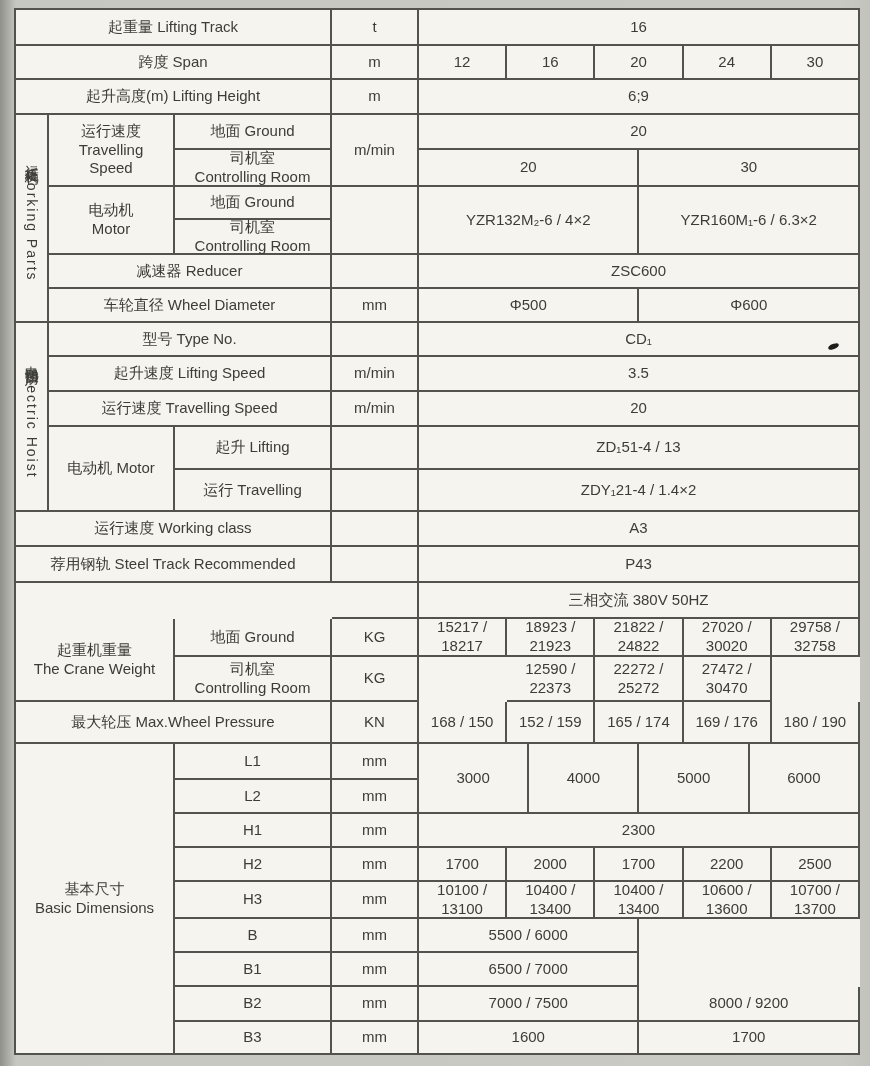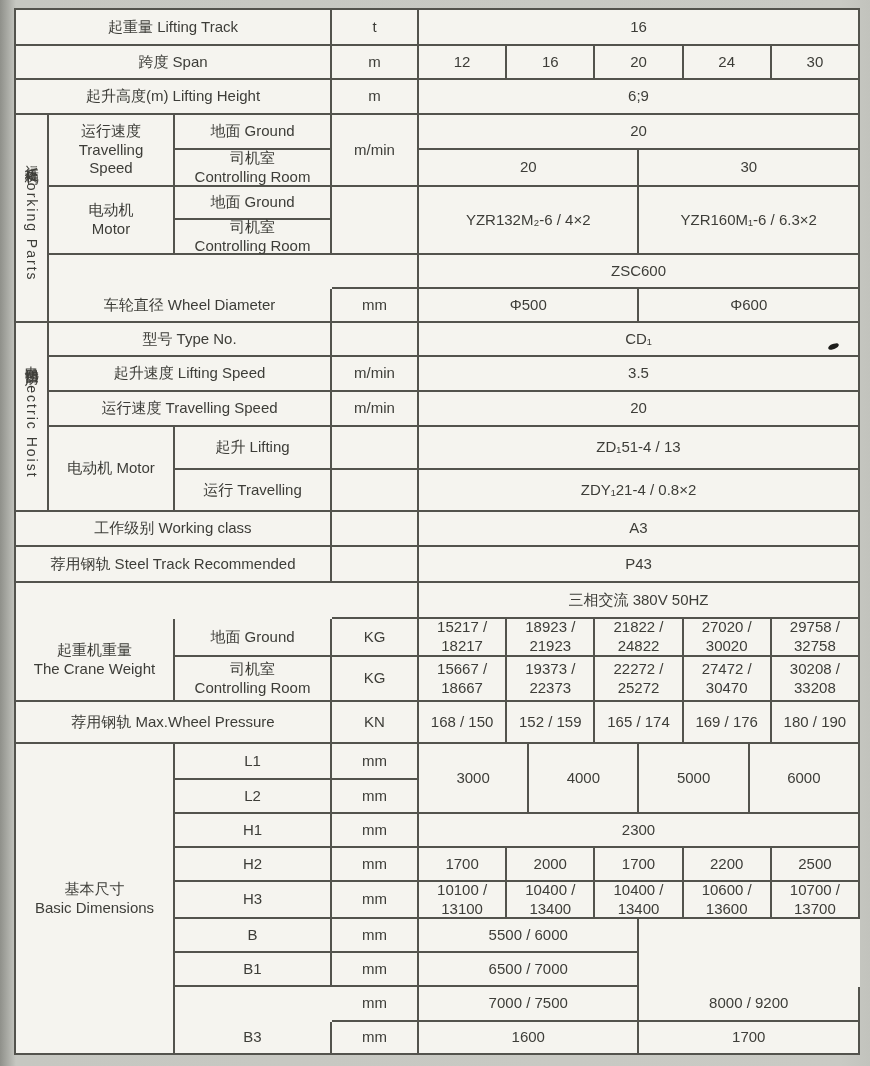--- a/index.html
+++ b/index.html
@@ -68,20 +68,21 @@
 
   <div class="c" style="grid-column:2/3;grid-row:6/8">电动机
 Motor</div>
   <div class="c" style="grid-column:3/4;grid-row:6/7">地面 Ground</div>
   <div class="c" style="grid-column:4/5;grid-row:6/8"></div>
   <div class="c" style="grid-column:5/15;grid-row:6/8">YZR132M₂-6 / 4×2</div>
   <div class="c" style="grid-column:15/25;grid-row:6/8">YZR160M₁-6 / 6.3×2</div>
   <div class="c" style="grid-column:3/4;grid-row:7/8">司机室
 Controlling Room</div>
 
+  <div class="c" style="grid-column:2/4;grid-row:8/9">减速器 Reducer</div>
   <div class="c" style="grid-column:4/5;grid-row:8/9"></div>
   <div class="c" style="grid-column:5/25;grid-row:8/9">ZSC600</div>
 
   <div class="c" style="grid-column:2/4;grid-row:9/10">车轮直径 Wheel Diameter</div>
   <div class="c" style="grid-column:4/5;grid-row:9/10">mm</div>
   <div class="c" style="grid-column:5/15;grid-row:9/10">Φ500</div>
   <div class="c" style="grid-column:15/25;grid-row:9/10">Φ600</div>
 
   <div class="c vert" style="grid-column:1/2;grid-row:10/15">电动葫芦  Electric Hoist</div>
 
@@ -96,23 +97,23 @@
   <div class="c" style="grid-column:2/4;grid-row:12/13">运行速度 Travelling Speed</div>
   <div class="c" style="grid-column:4/5;grid-row:12/13">m/min</div>
   <div class="c" style="grid-column:5/25;grid-row:12/13">20</div>
 
   <div class="c" style="grid-column:2/3;grid-row:13/15">电动机 Motor</div>
   <div class="c" style="grid-column:3/4;grid-row:13/14">起升 Lifting</div>
   <div class="c" style="grid-column:4/5;grid-row:13/14"></div>
   <div class="c" style="grid-column:5/25;grid-row:13/14">ZD₁51-4 / 13</div>
   <div class="c" style="grid-column:3/4;grid-row:14/15">运行 Travelling</div>
   <div class="c" style="grid-column:4/5;grid-row:14/15"></div>
-  <div class="c" style="grid-column:5/25;grid-row:14/15">ZDY₁21-4 / 0.8×2</div>
-
-  <div class="c" style="grid-column:1/4;grid-row:15/16">工作级别 Working class</div>
+  <div class="c" style="grid-column:5/25;grid-row:14/15">ZDY₁21-4 / 1.4×2</div>
+
+  <div class="c" style="grid-column:1/4;grid-row:15/16">运行速度 Working class</div>
   <div class="c" style="grid-column:4/5;grid-row:15/16"></div>
   <div class="c" style="grid-column:5/25;grid-row:15/16">A3</div>
 
   <div class="c" style="grid-column:1/4;grid-row:16/17">荐用钢轨 Steel Track Recommended</div>
   <div class="c" style="grid-column:4/5;grid-row:16/17"></div>
   <div class="c" style="grid-column:5/25;grid-row:16/17">P43</div>
 
   <div class="c" style="grid-column:4/5;grid-row:17/18"></div>
   <div class="c" style="grid-column:5/25;grid-row:17/18">三相交流 380V  50HZ</div>
 
@@ -126,32 +127,28 @@
 21923</div>
   <div class="c" style="grid-column:13/17;grid-row:18/19">21822 /
 24822</div>
   <div class="c" style="grid-column:17/21;grid-row:18/19">27020 /
 30020</div>
   <div class="c" style="grid-column:21/25;grid-row:18/19">29758 /
 32758</div>
   <div class="c" style="grid-column:3/4;grid-row:19/20">司机室
 Controlling Room</div>
   <div class="c" style="grid-column:4/5;grid-row:19/20">KG</div>
-  <div class="c" style="grid-column:5/9;grid-row:19/20">15667 /
-18667</div>
-  <div class="c" style="grid-column:9/13;grid-row:19/20">19373 /
+  <div class="c" style="grid-column:9/13;grid-row:19/20">12590 /
 22373</div>
   <div class="c" style="grid-column:13/17;grid-row:19/20">22272 /
 25272</div>
   <div class="c" style="grid-column:17/21;grid-row:19/20">27472 /
 30470</div>
-  <div class="c" style="grid-column:21/25;grid-row:19/20">30208 /
-33208</div>
-
-  <div class="c" style="grid-column:1/4;grid-row:20/21">荐用钢轨 Max.Wheel Pressure</div>
+
+  <div class="c" style="grid-column:1/4;grid-row:20/21">最大轮压 Max.Wheel Pressure</div>
   <div class="c" style="grid-column:4/5;grid-row:20/21">KN</div>
   <div class="c" style="grid-column:5/9;grid-row:20/21">168 / 150</div>
   <div class="c" style="grid-column:9/13;grid-row:20/21">152 / 159</div>
   <div class="c" style="grid-column:13/17;grid-row:20/21">165 / 174</div>
   <div class="c" style="grid-column:17/21;grid-row:20/21">169 / 176</div>
   <div class="c" style="grid-column:21/25;grid-row:20/21">180 / 190</div>
 
   <div class="c" style="grid-column:1/3;grid-row:21/30">基本尺寸
 Basic Dimensions</div>
 
@@ -190,20 +187,21 @@
 13700</div>
 
   <div class="c" style="grid-column:3/4;grid-row:26/27">B</div>
   <div class="c" style="grid-column:4/5;grid-row:26/27">mm</div>
   <div class="c" style="grid-column:5/15;grid-row:26/27">5500 / 6000</div>
 
   <div class="c" style="grid-column:3/4;grid-row:27/28">B1</div>
   <div class="c" style="grid-column:4/5;grid-row:27/28">mm</div>
   <div class="c" style="grid-column:5/15;grid-row:27/28">6500 / 7000</div>
 
+  <div class="c" style="grid-column:3/4;grid-row:28/29">B2</div>
   <div class="c" style="grid-column:4/5;grid-row:28/29">mm</div>
   <div class="c" style="grid-column:5/15;grid-row:28/29">7000 / 7500</div>
   <div class="c" style="grid-column:15/25;grid-row:28/29">8000 / 9200</div>
 
   <div class="c" style="grid-column:3/4;grid-row:29/30">B3</div>
   <div class="c" style="grid-column:4/5;grid-row:29/30">mm</div>
   <div class="c" style="grid-column:5/15;grid-row:29/30">1600</div>
   <div class="c" style="grid-column:15/25;grid-row:29/30">1700</div>
 
 </div>

